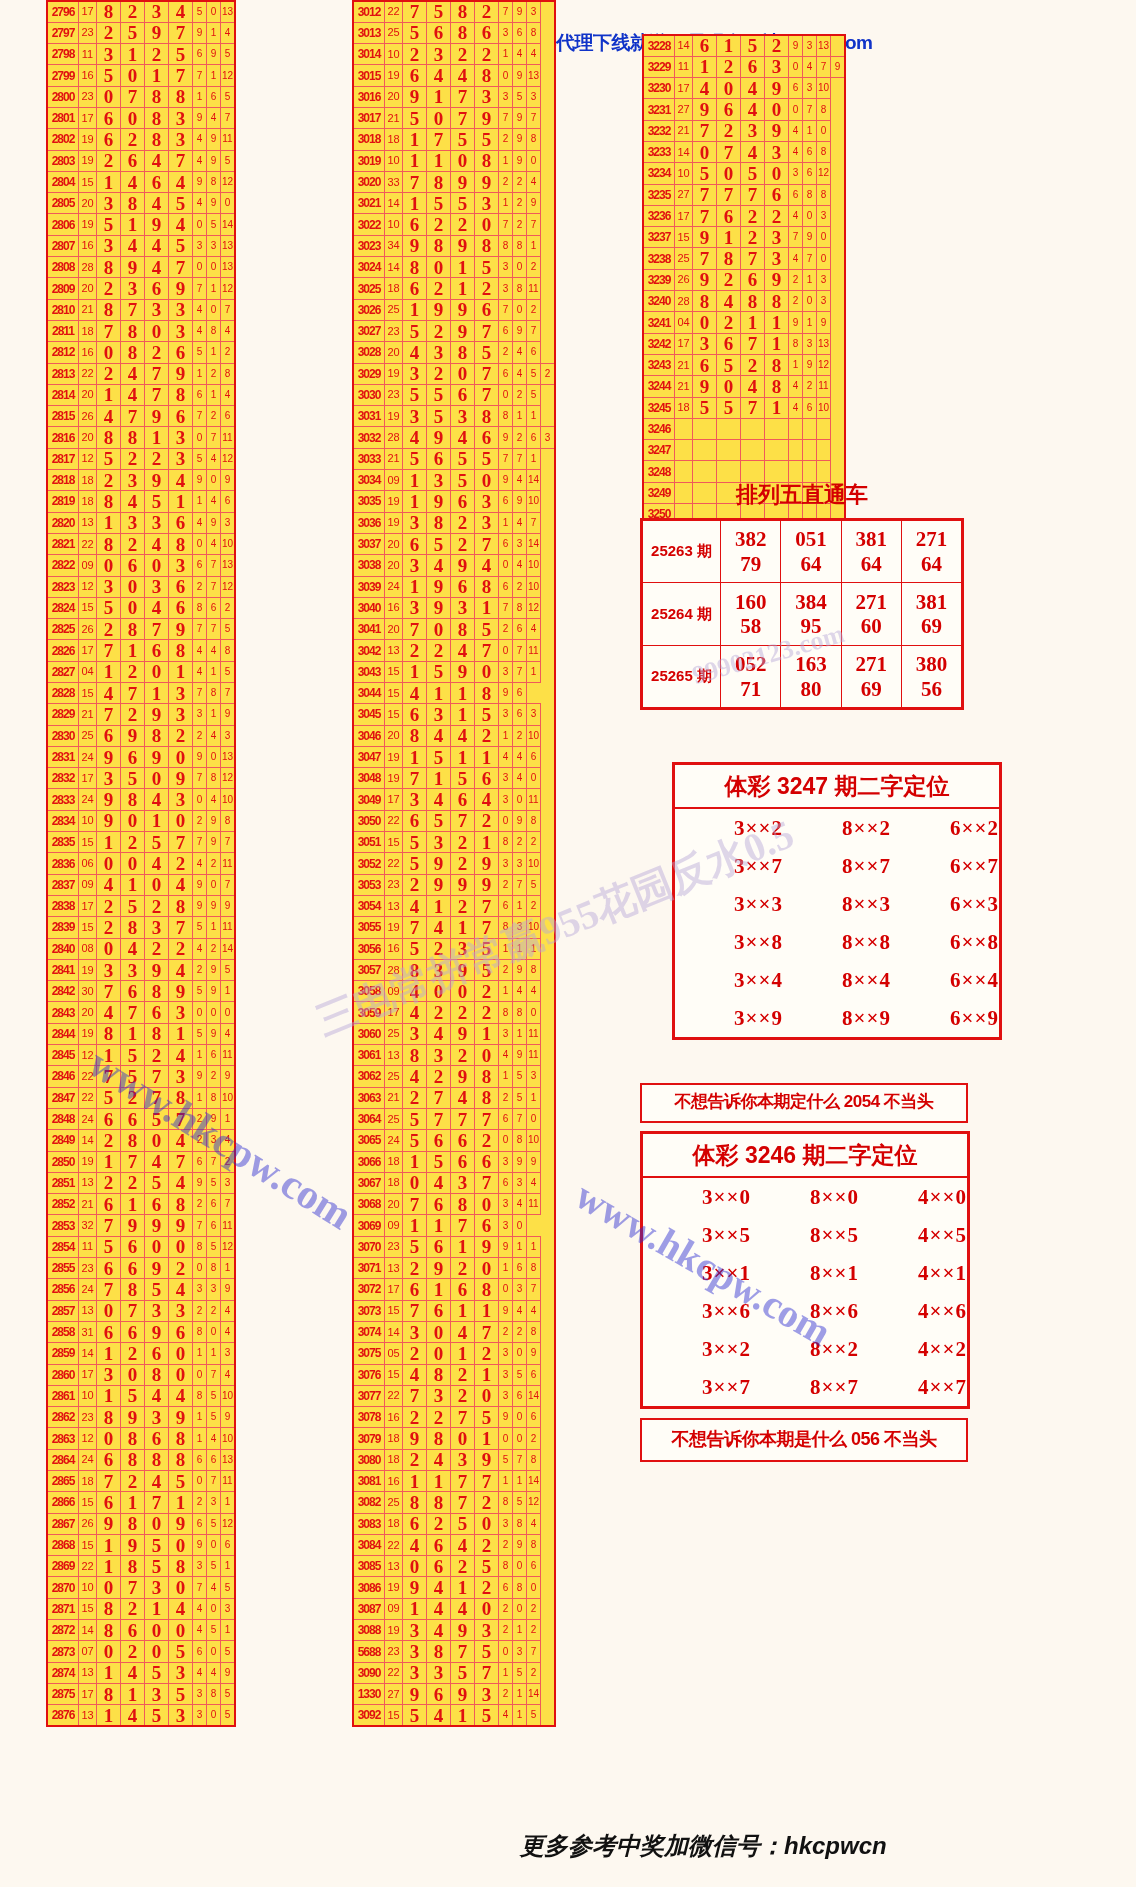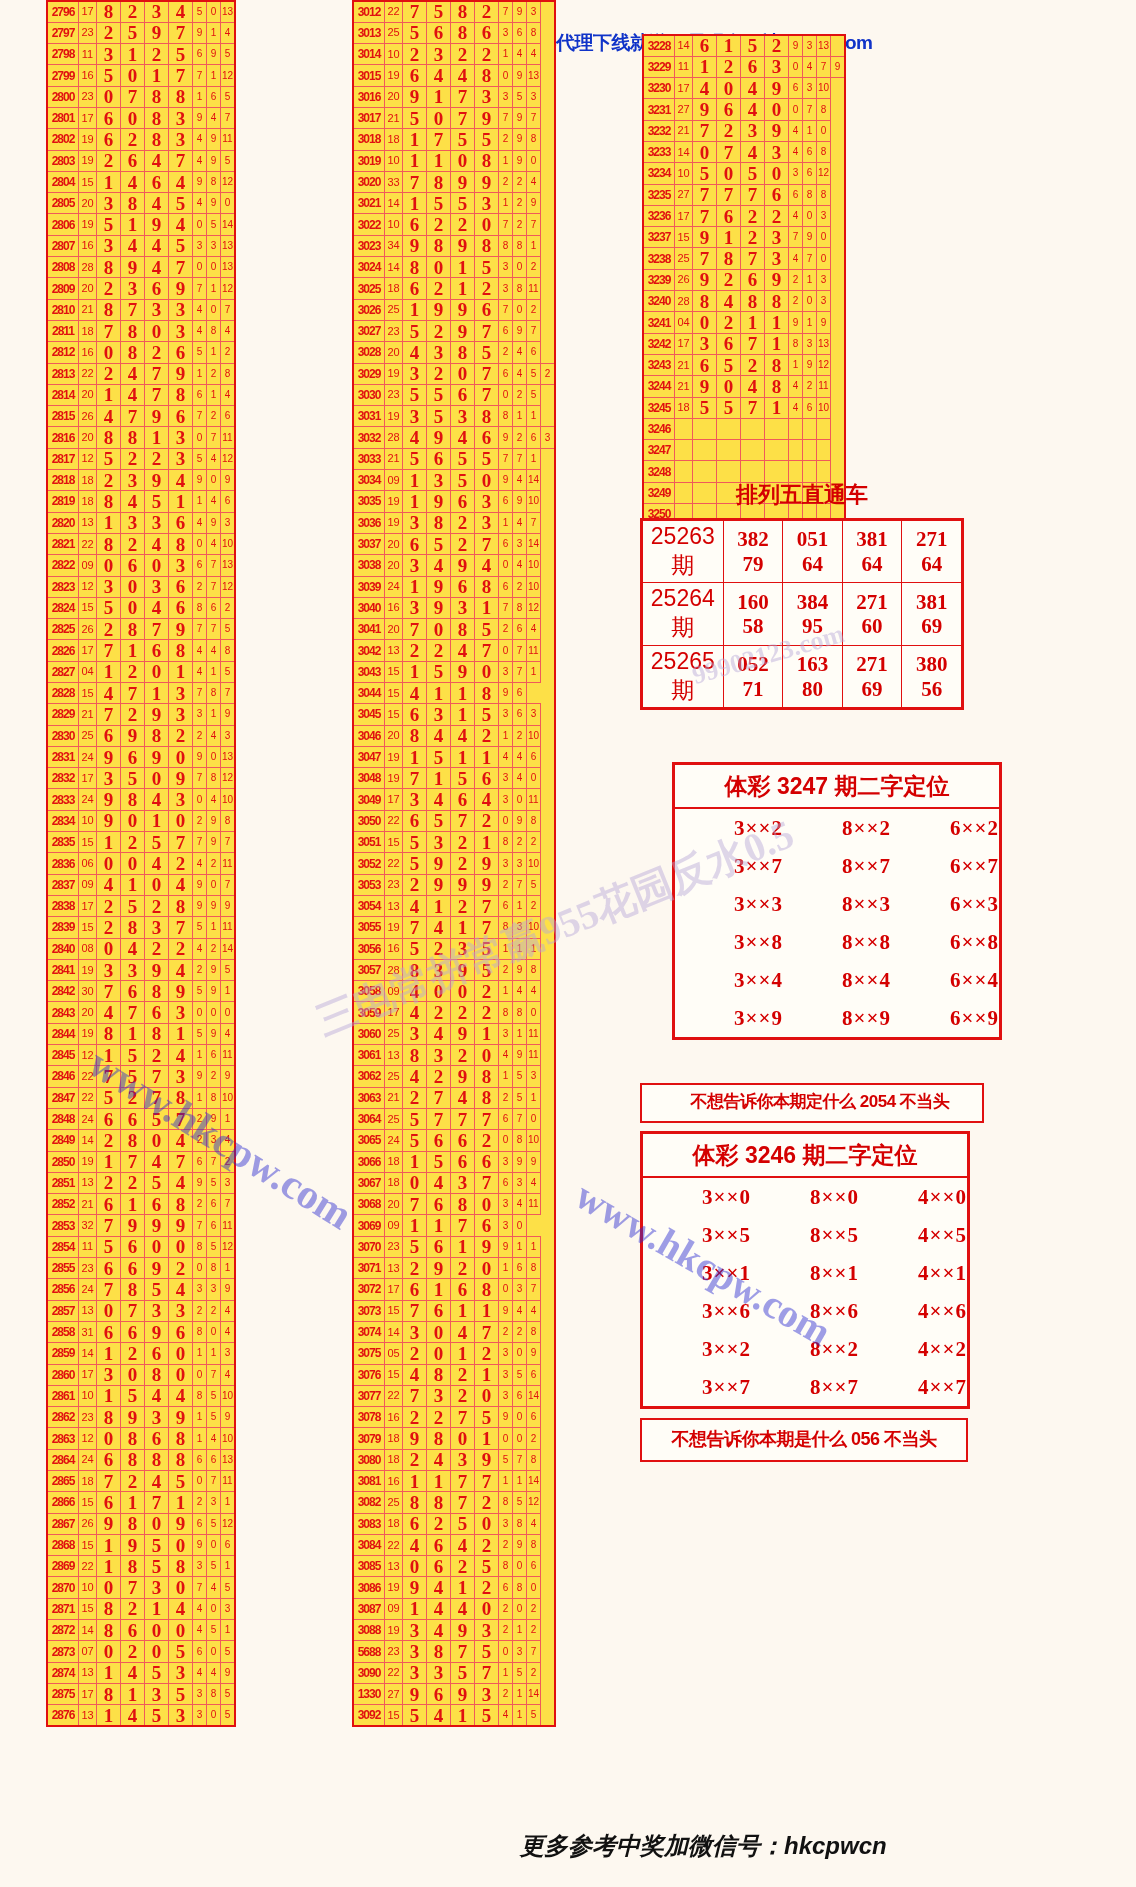--- a/index.html
+++ b/index.html
@@ -64,21 +64,21 @@
     color:#d40000;font-weight:bold;text-align:center;
     font-family:"Liberation Sans", sans-serif;
   }
   #pl5-title{position:absolute;left:642px;top:480px;width:320px;font-size:22px;}
   #pl5{
     position:absolute;left:640px;top:518px;width:324px;
     border:3px solid #e01010;border-collapse:collapse;background:#fffdf7;
   }
   #pl5 td{border:1.5px solid #e01010;color:#d40000;text-align:center;vertical-align:middle;}
   #pl5 td.per{
-    width:80px;font-size:23px;font-weight:normal;
+    width:80px;font-size:15px;font-weight:bold;
     font-family:"Liberation Sans", sans-serif;
   }
   #pl5 td.val{
     width:61px;font-size:21px;font-weight:bold;line-height:1.15;
   }
   #pl5 tr{height:63px;}
 
   
   .dw-box{
     position:absolute;border:3px solid #e01010;background:#fffdf7;
@@ -97,21 +97,21 @@
     letter-spacing:1px;
   }
   #dw3247{left:672px;top:762px;width:324px;}
   #dw3246{left:640px;top:1131px;width:324px;}
 
   .note-red{
     position:absolute;border:2px solid #e01010;background:#fffdf7;
     color:#d40000;font-weight:bold;text-align:center;
     font-family:"Liberation Sans", sans-serif;
   }
-  #note1{left:640px;top:1083px;width:324px;height:36px;font-size:17px;line-height:34px;letter-spacing:-0.5px;padding-left:16px;}
+  #note1{left:640px;top:1083px;width:324px;height:36px;font-size:17px;line-height:34px;letter-spacing:-0.5px;}
   #note2{left:640px;top:1418px;width:324px;height:40px;font-size:18px;line-height:38px;letter-spacing:-0.5px;}
 
   
   .footer{
     position:absolute;left:520px;top:1830px;width:600px;
     font-size:24px;font-weight:bold;color:#111;
     font-family:"Liberation Sans", sans-serif;
     font-style:italic;
   }
 

